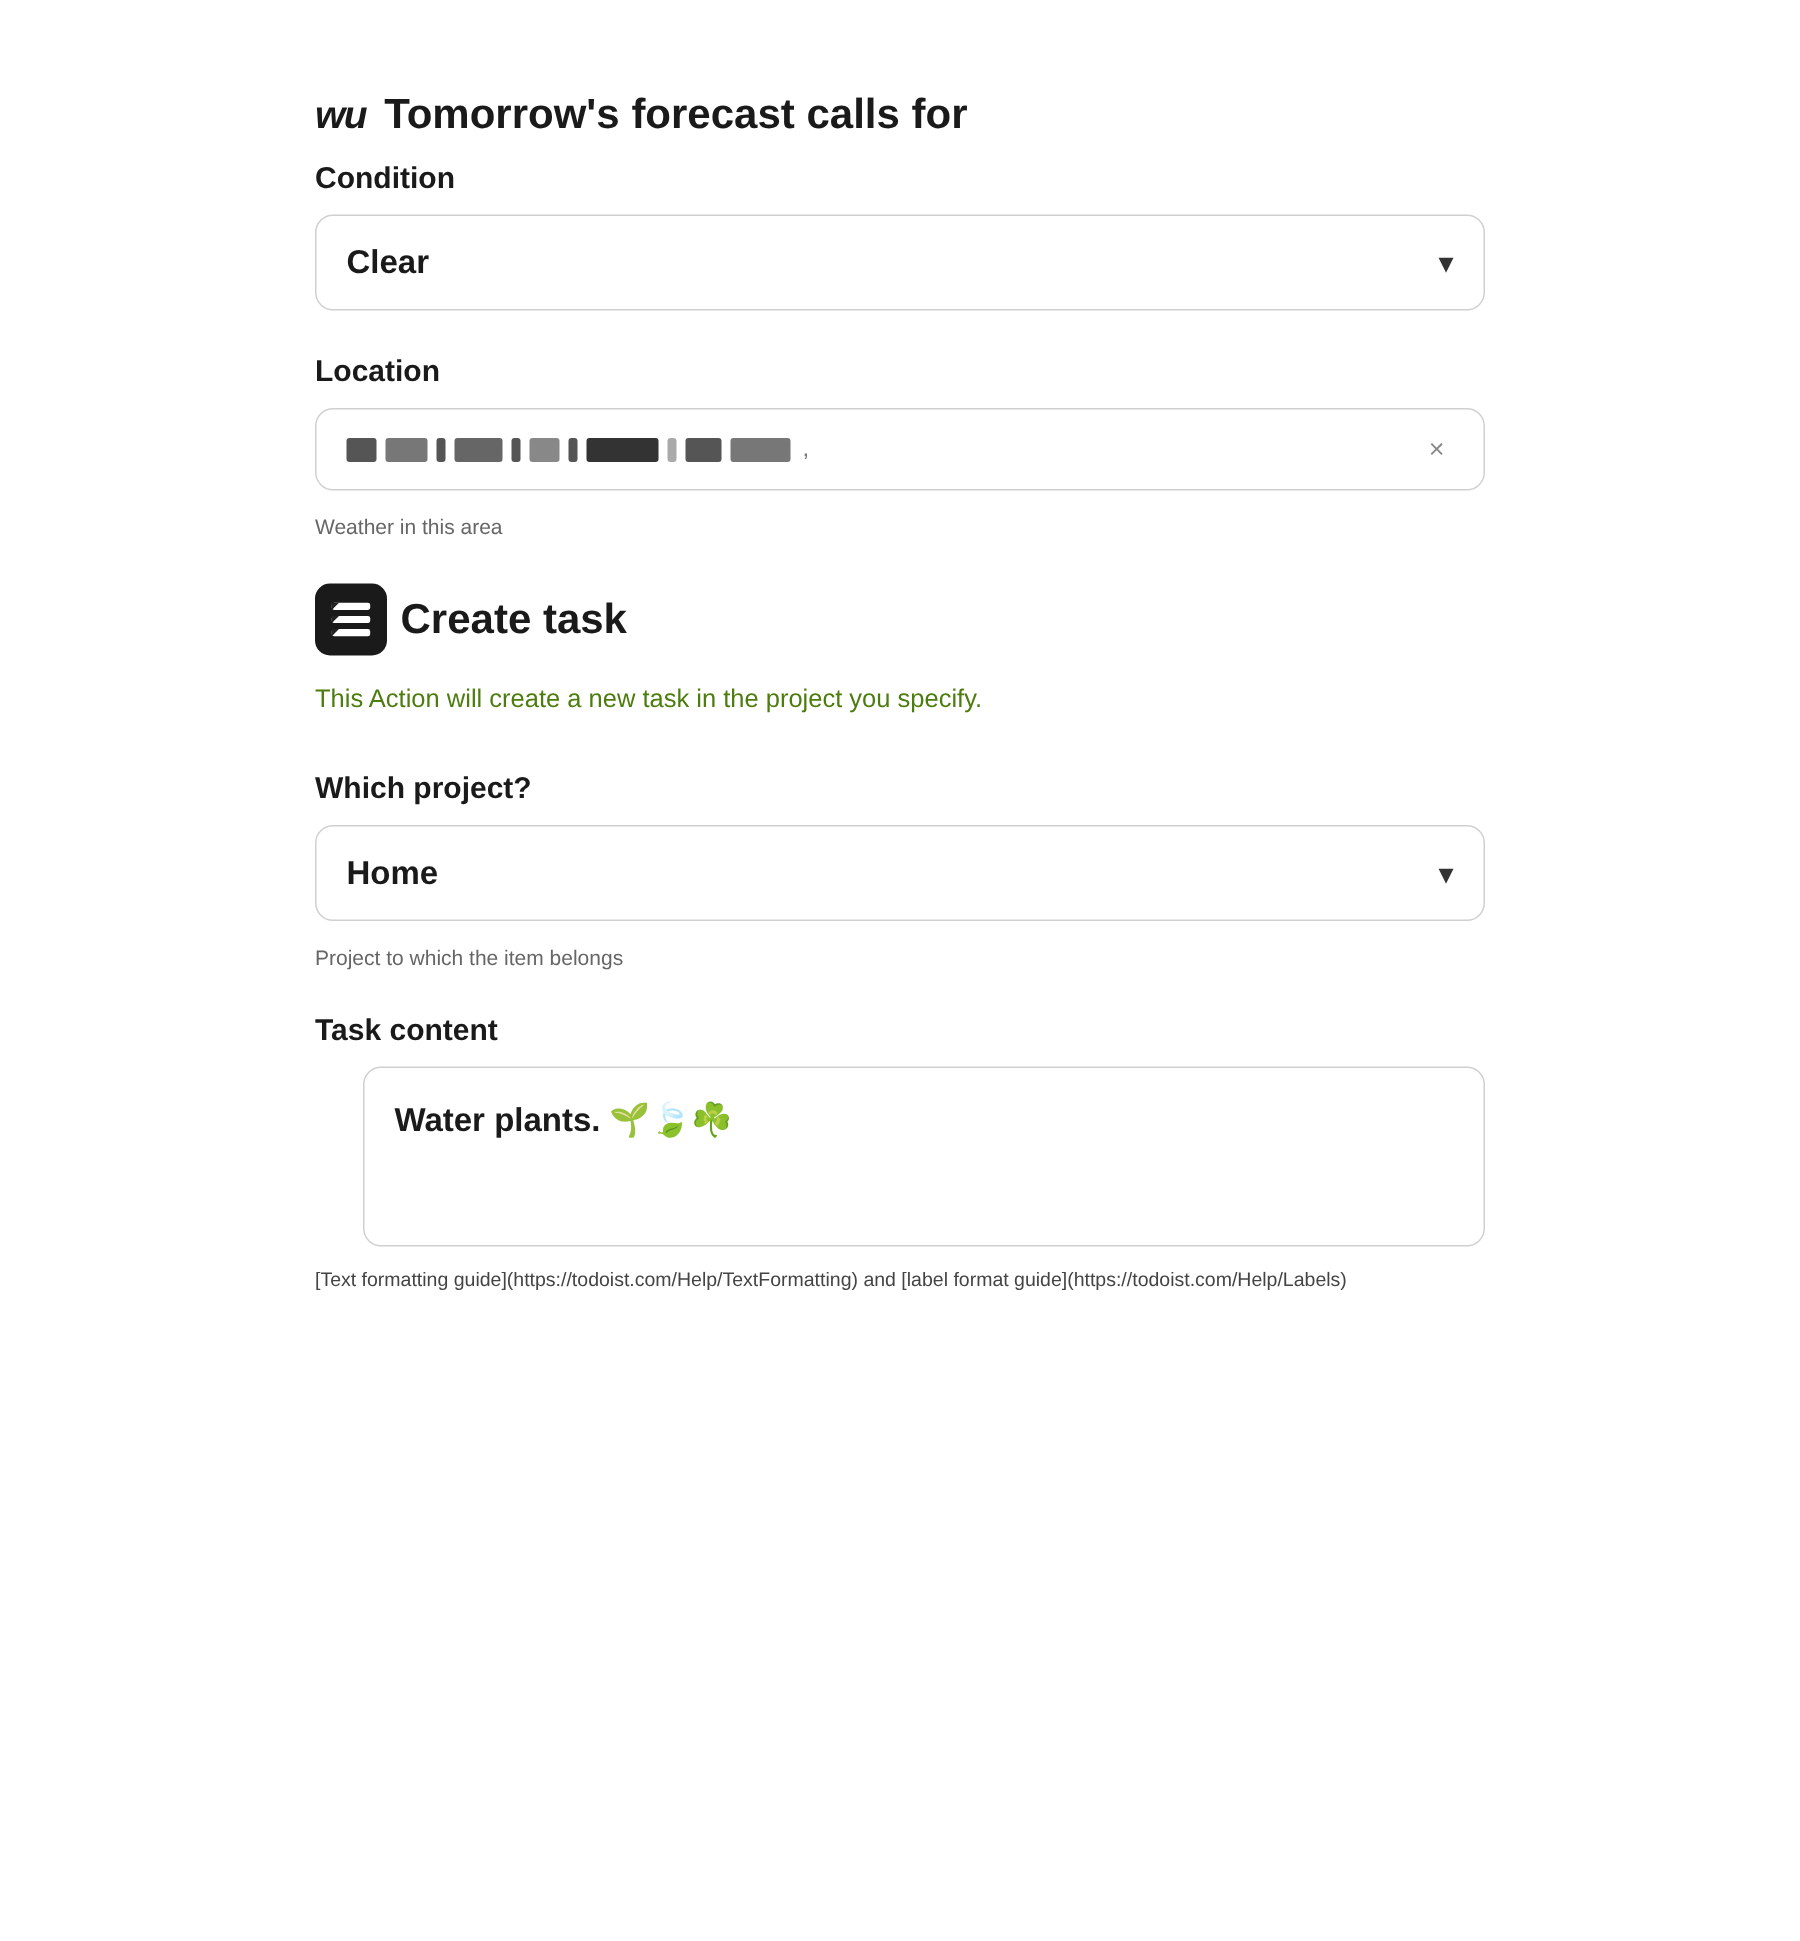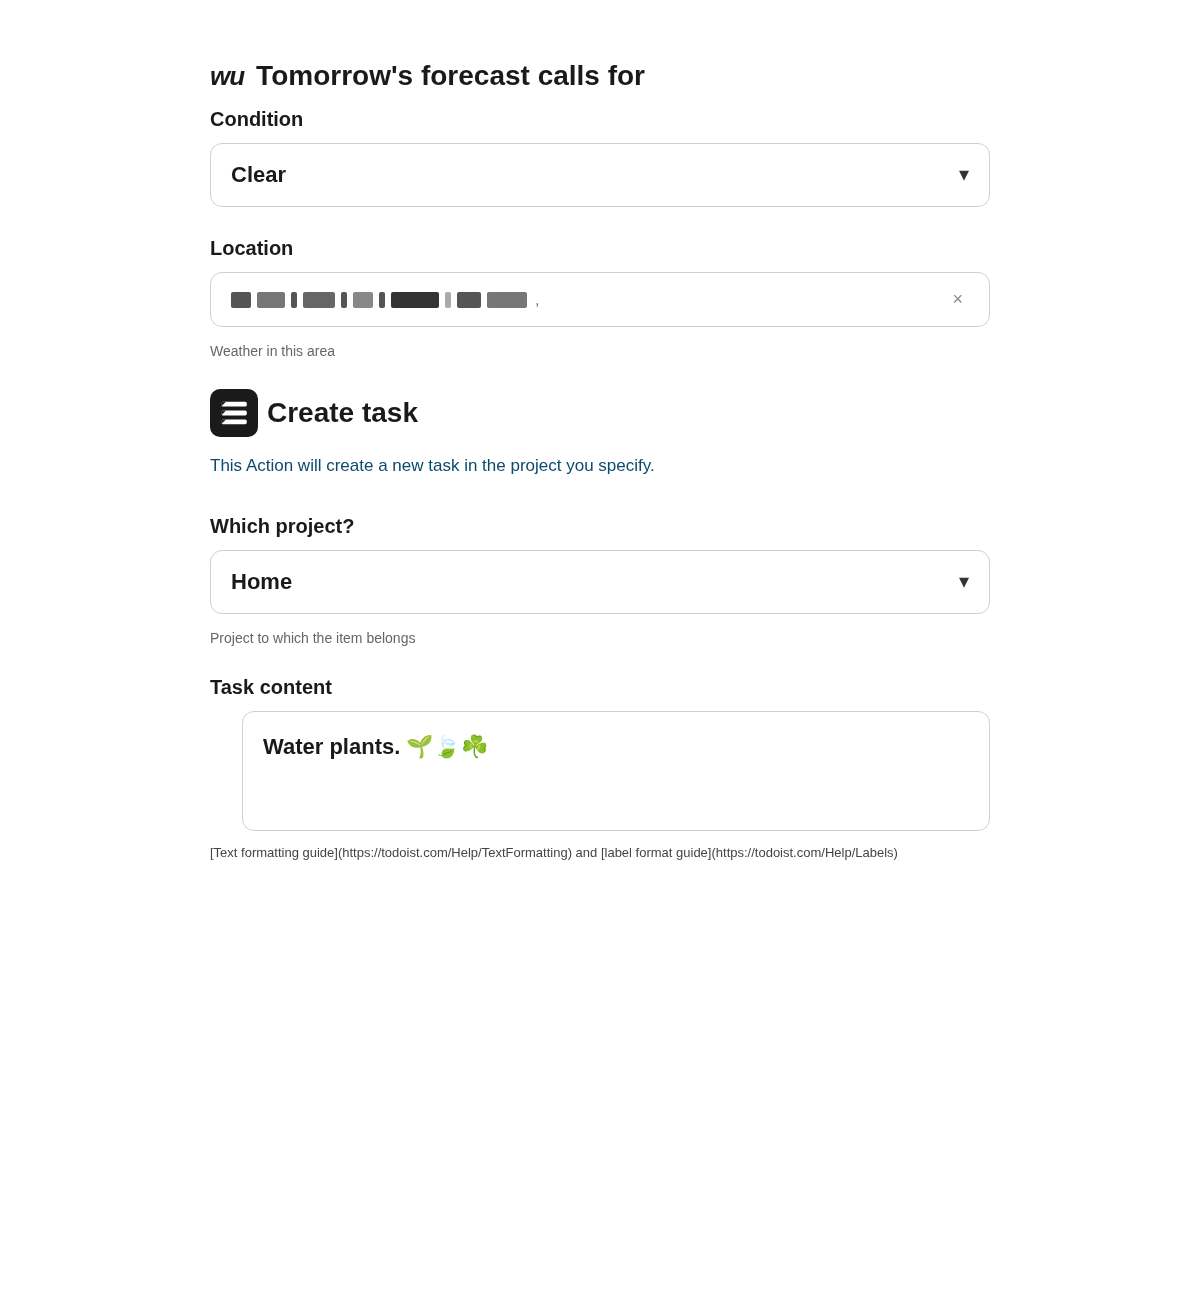--- a/index.html
+++ b/index.html
@@ -59,21 +59,21 @@
       color: #1a1a1a;
       margin-bottom: 12px;
     }
 
     
     .select-wrapper {
       border: 1.5px solid #d0d0d0;
       border-radius: 12px;
       padding: 18px 20px;
       display: flex;
-      align-items: flex-start;
+      align-items: flex-end;
       justify-content: space-between;
       cursor: pointer;
       background: #fff;
       margin-bottom: 8px;
     }
 
     .select-value {
       font-size: 22px;
       font-weight: 700;
       color: #1a1a1a;
@@ -151,21 +151,21 @@
     }
 
     .action-title {
       font-size: 28px;
       font-weight: 700;
       color: #1a1a1a;
     }
 
     .action-description {
       font-size: 17px;
-      color: #0c4a6e;
+      color: #4d7c0f;
       line-height: 1.5;
       margin-bottom: 36px;
     }
 
     
     .textarea-wrapper {
       border: 1.5px solid #d0d0d0;
       border-radius: 12px;
       padding: 20px;
       background: #fff;

